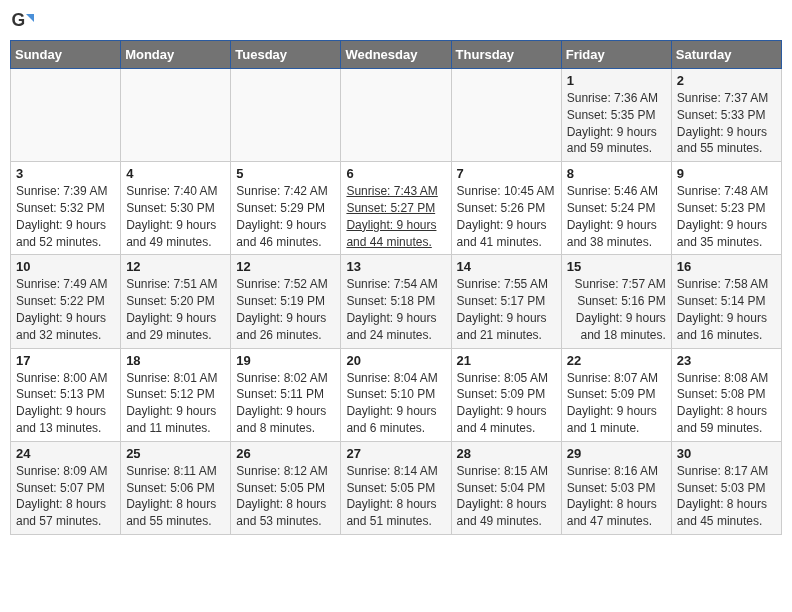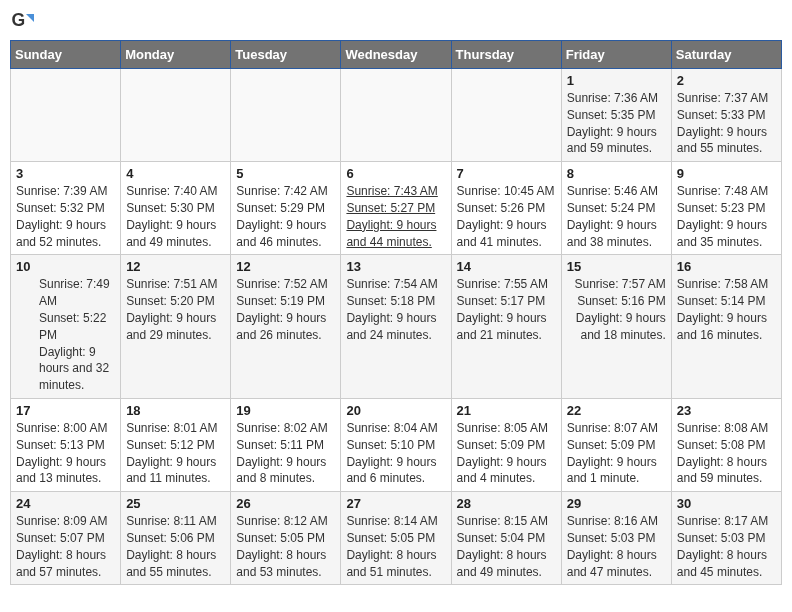--- a/index.html
+++ b/index.html
@@ -183,21 +183,21 @@
         <td>
           <span class="day-num">9</span>
           <div class="day-info" style="white-space: pre-line;">Sunrise: 7:48 AM
 Sunset: 5:23 PM
 Daylight: 9 hours and 35 minutes.</div>
         </td>
       </tr>
       <tr>
         <td>
           <span class="day-num">10</span>
-          <div class="day-info" style="white-space: pre-line; margin-left: 23px;">Sunrise: 7:49 AM
+          <div class="day-info" style="white-space: pre-line;">Sunrise: 7:49 AM
 Sunset: 5:22 PM
 Daylight: 9 hours and 32 minutes.</div>
         </td>
         <td>
           <span class="day-num">12</span>
           <div class="day-info" style="white-space: pre-line;">Sunrise: 7:51 AM
 Sunset: 5:20 PM
 Daylight: 9 hours and 29 minutes.</div>
         </td>
         <td>

